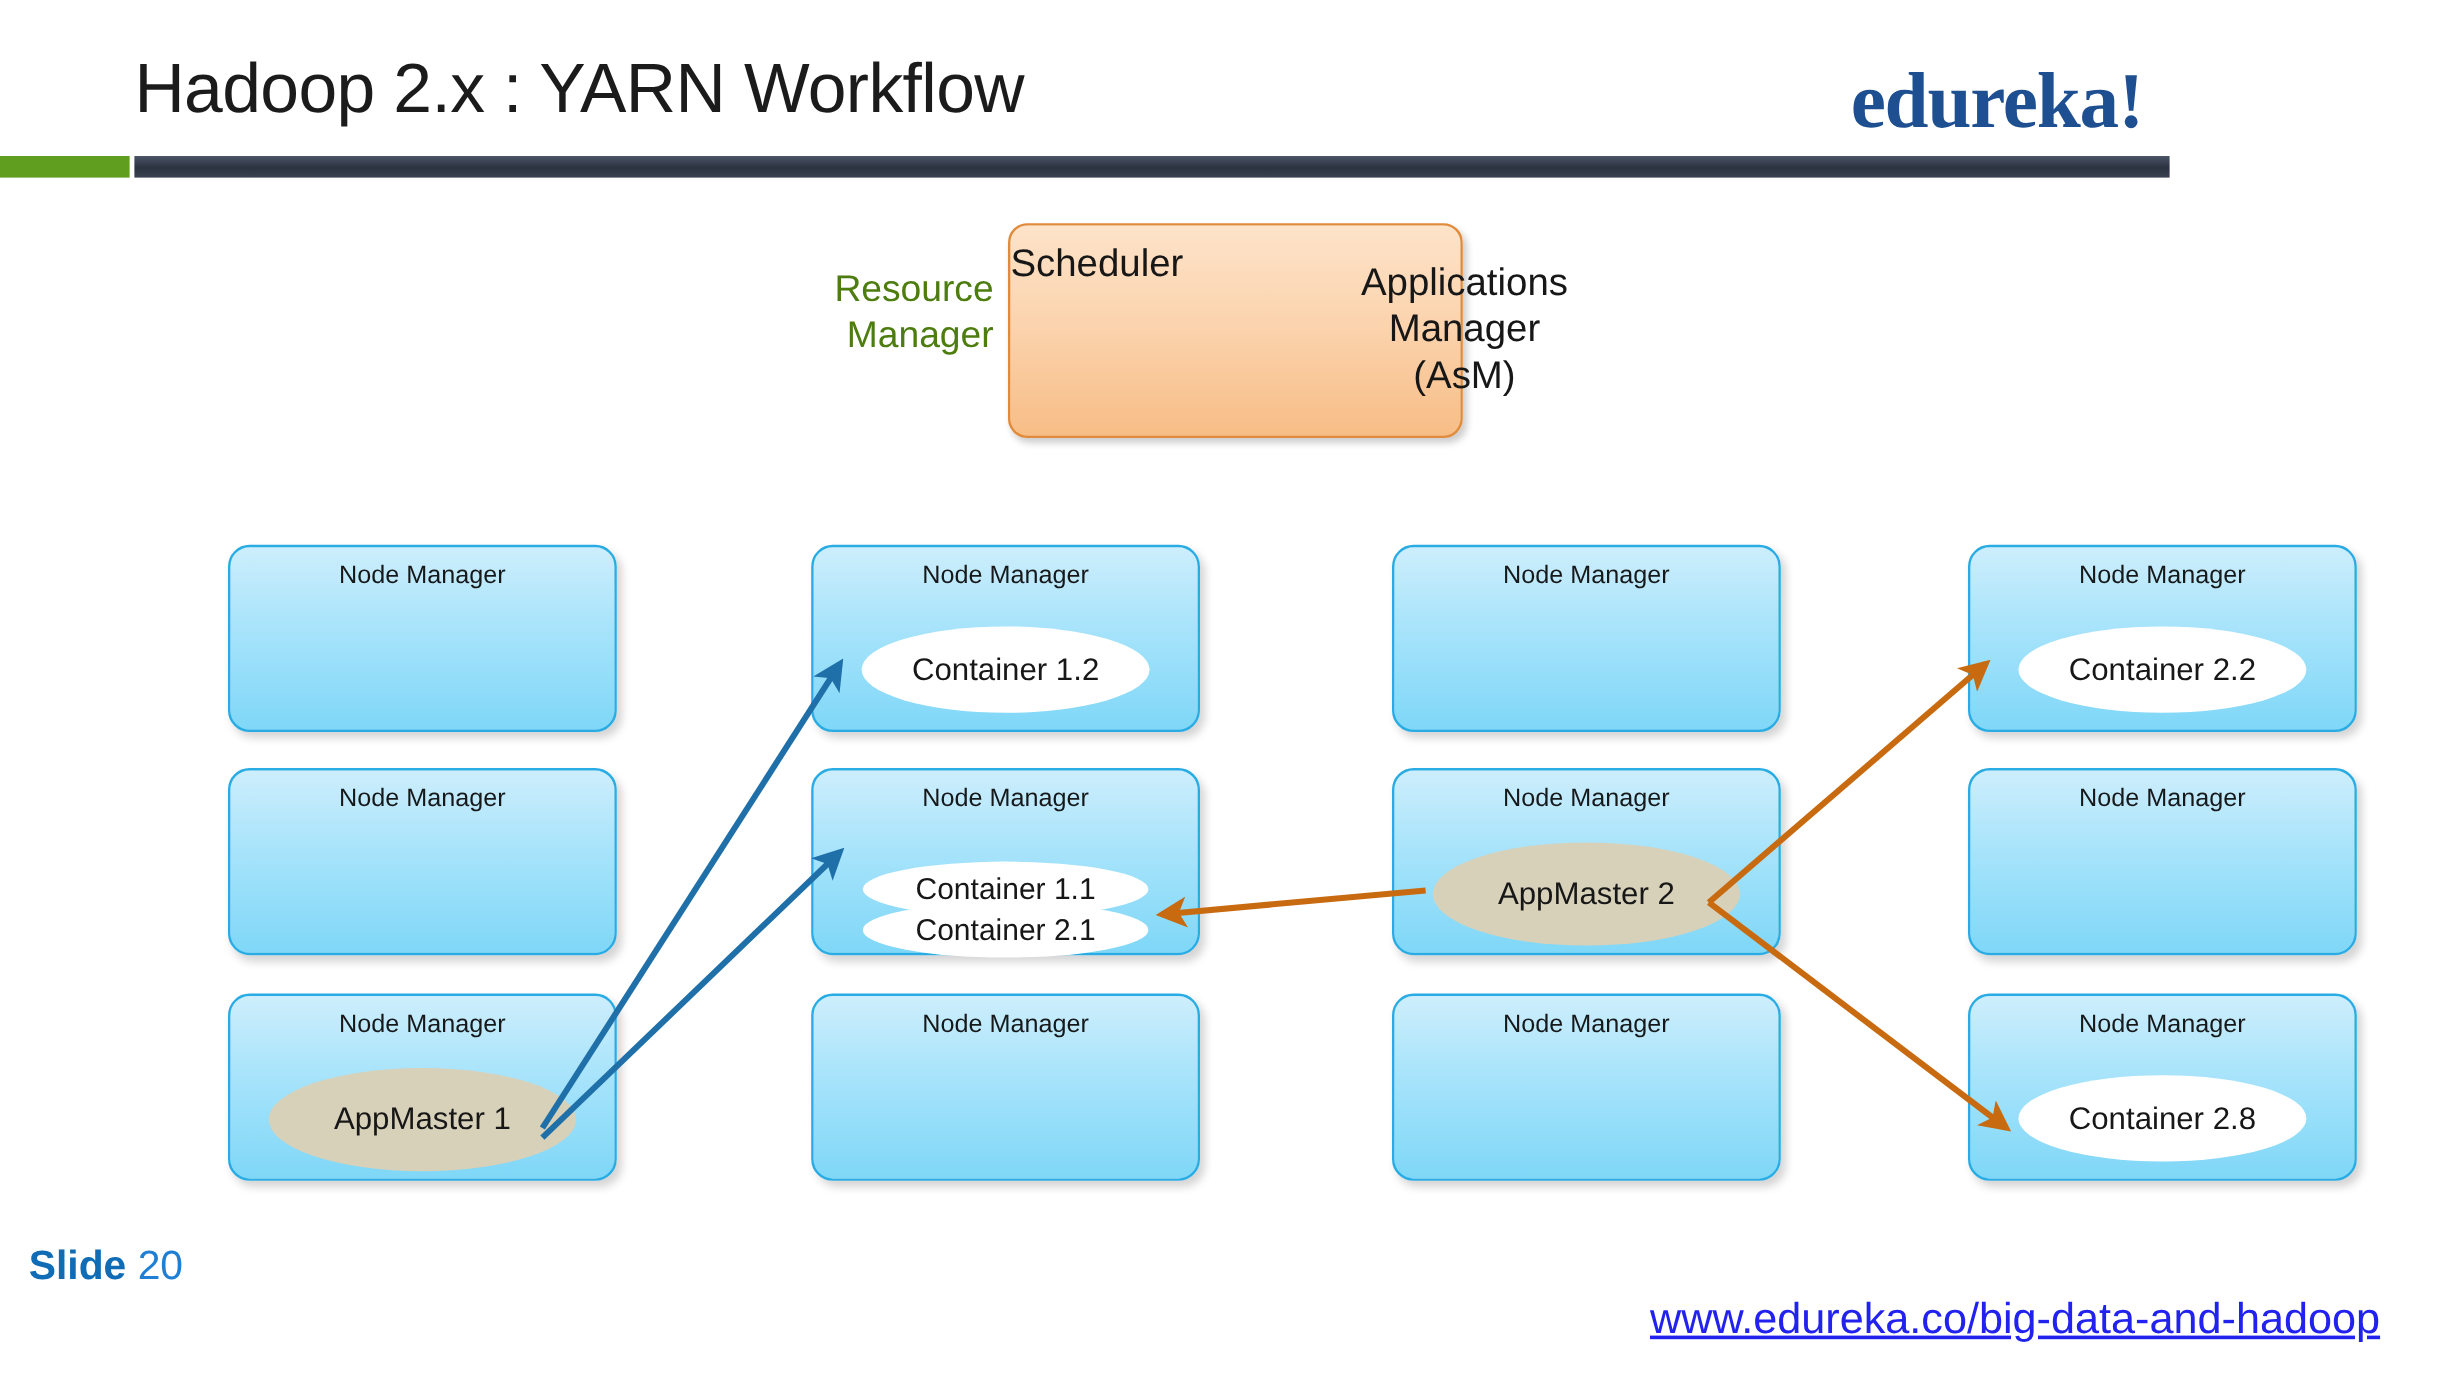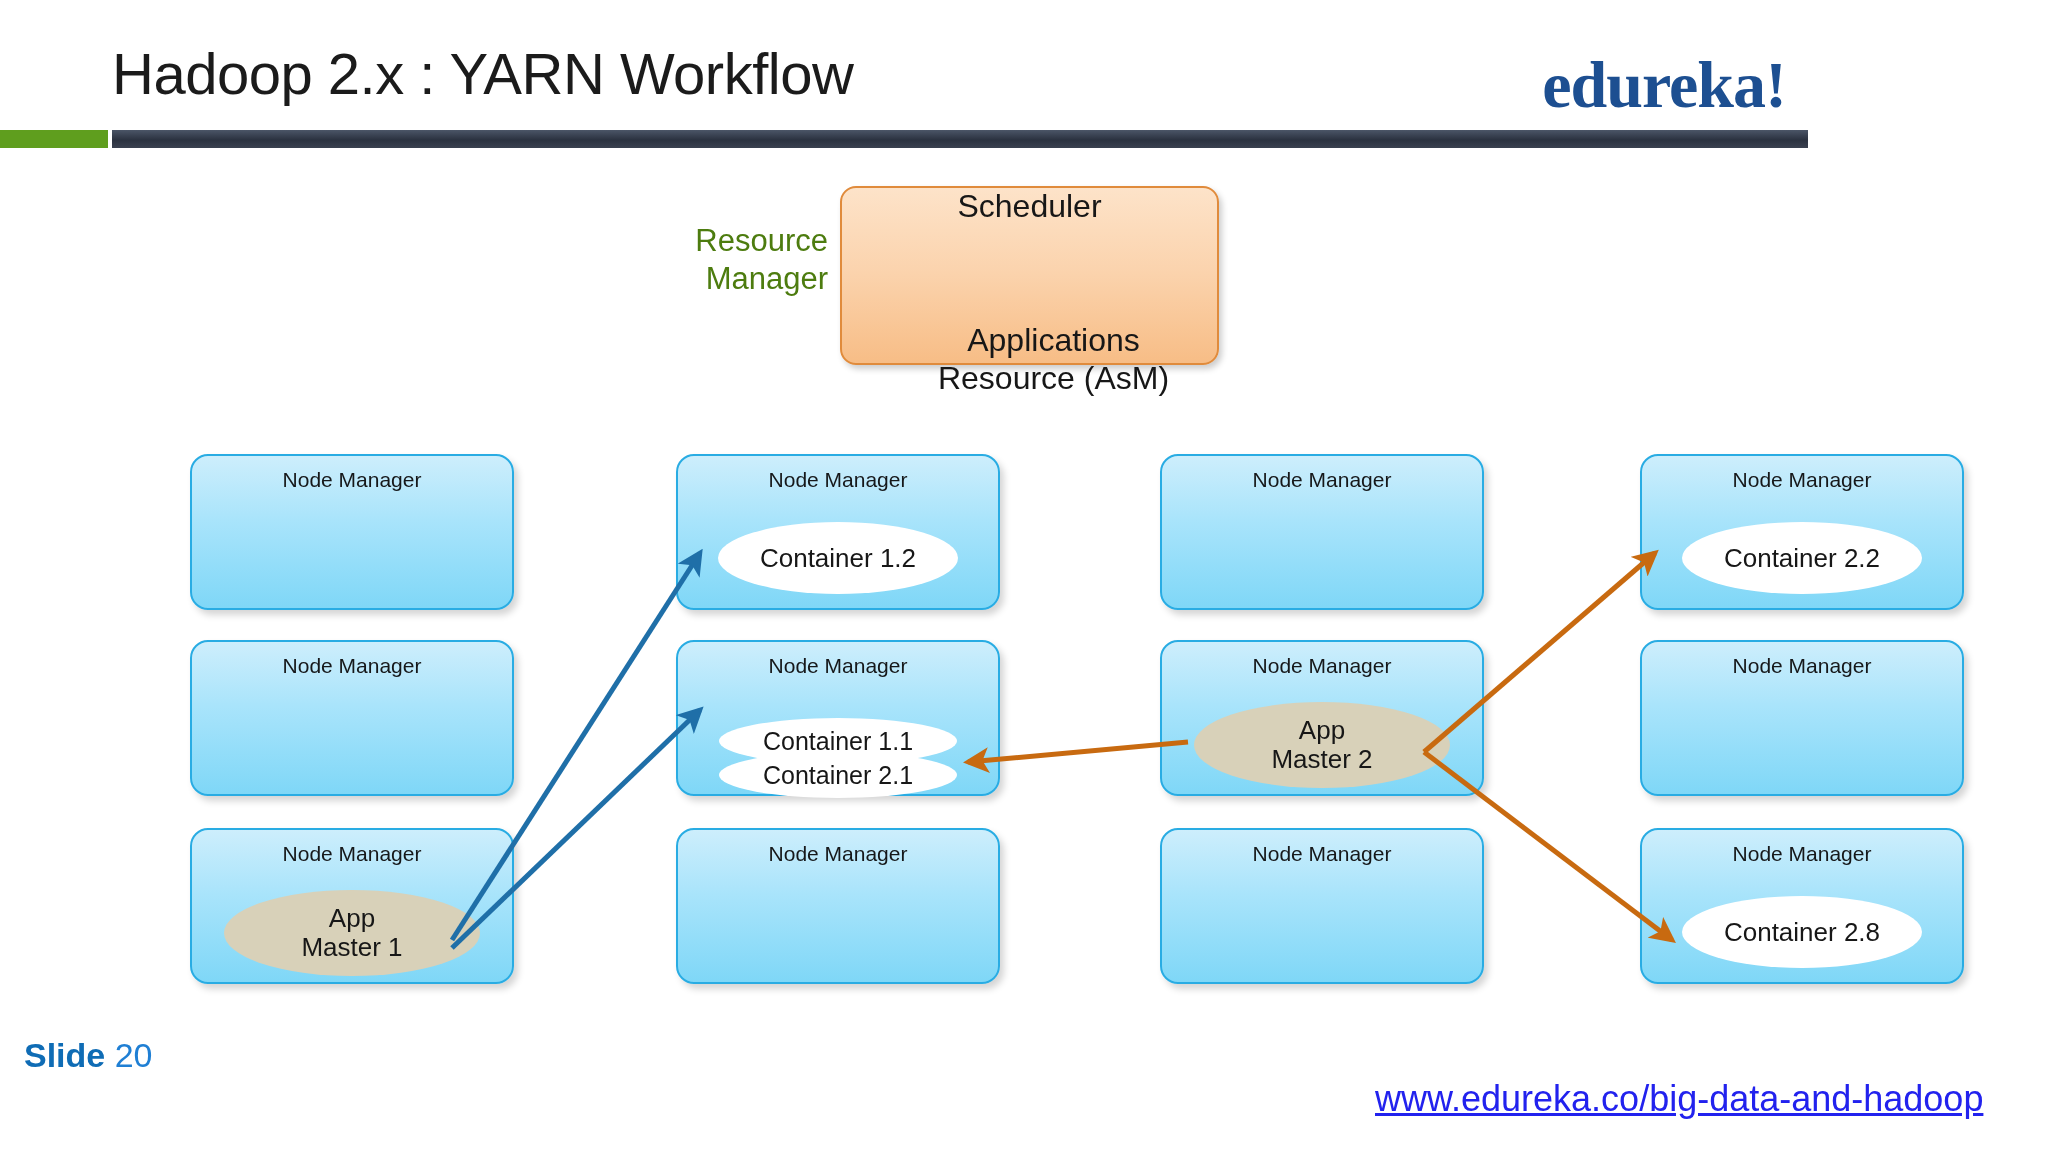--- a/index.html
+++ b/index.html
@@ -36,21 +36,21 @@
   #rm-label{
     position:absolute;left:688px;top:222px;width:140px;
     text-align:right;line-height:1.22;
     font-size:31px;color:#4d7c0f;
   }
   #rm-box{
     position:absolute;left:840px;top:186px;width:375px;height:175px;
     border:2px solid #e08b3c;border-radius:16px;
     background:linear-gradient(180deg,#fde3c9 0%,#fbd3ad 48%,#f7bd86 100%);
     box-shadow:3px 4px 6px rgba(0,0,0,.20);
-    display:flex;flex-direction:column;gap:48px;
+    display:flex;flex-direction:row;gap:48px;
   }
   #rm-scheduler{
     height:62px;display:flex;align-items:center;justify-content:center;
     font-size:32px;color:#171717;
   }
   #rm-divider{height:3px;background:#1a1a1a;margin:0 2px;}
   #rm-asm{
     flex:1;display:flex;align-items:center;justify-content:center;
     text-align:center;line-height:1.20;font-size:32px;color:#171717;
     padding-bottom:4px;
@@ -79,21 +79,21 @@
   }
   
   .container-ellipse.slim{width:238px;height:46px;font-size:25px;}
   .container-ellipse.slim.top{top:76px;}
   .container-ellipse.slim.bottom{top:110px;}
   
   .am-ellipse{
     position:absolute;left:50%;transform:translateX(-50%);
     top:60px;width:256px;height:86px;
     background:#d8d1b9;border-radius:50%/50%;
-    display:flex;flex-direction:column;align-items:center;justify-content:center;
+    display:flex;flex-direction:row;align-items:center;justify-content:center;
     line-height:1.12;font-size:26px;color:#171717;white-space:nowrap;
   }
 
   
   #arrows{position:absolute;left:0;top:0;width:2048px;height:1152px;pointer-events:none;}
 
   
   #slide-label{
     position:absolute;left:24px;top:1036px;
     font-size:34px;color:#0f6cb5;white-space:nowrap;
@@ -119,21 +119,21 @@
 <div id="rm-label">
   <div>Resource</div>
   <div>Manager</div>
 </div>
 <div id="rm-box">
   <div id="rm-scheduler">Scheduler</div>
   <div id="rm-divider"></div>
   <div id="rm-asm">
     <div>
       <div>Applications</div>
-      <div>Resource (AsM)</div>
+      <div>Manager (AsM)</div>
     </div>
   </div>
 </div>
 
 <div id="grid">
     <div class="nm-box" style="left: 190px; top: 454px;">
       <div class="nm-title">Node Manager</div>
     </div>
     <div class="nm-box" style="left: 676px; top: 454px;">
       <div class="nm-title">Node Manager</div>

